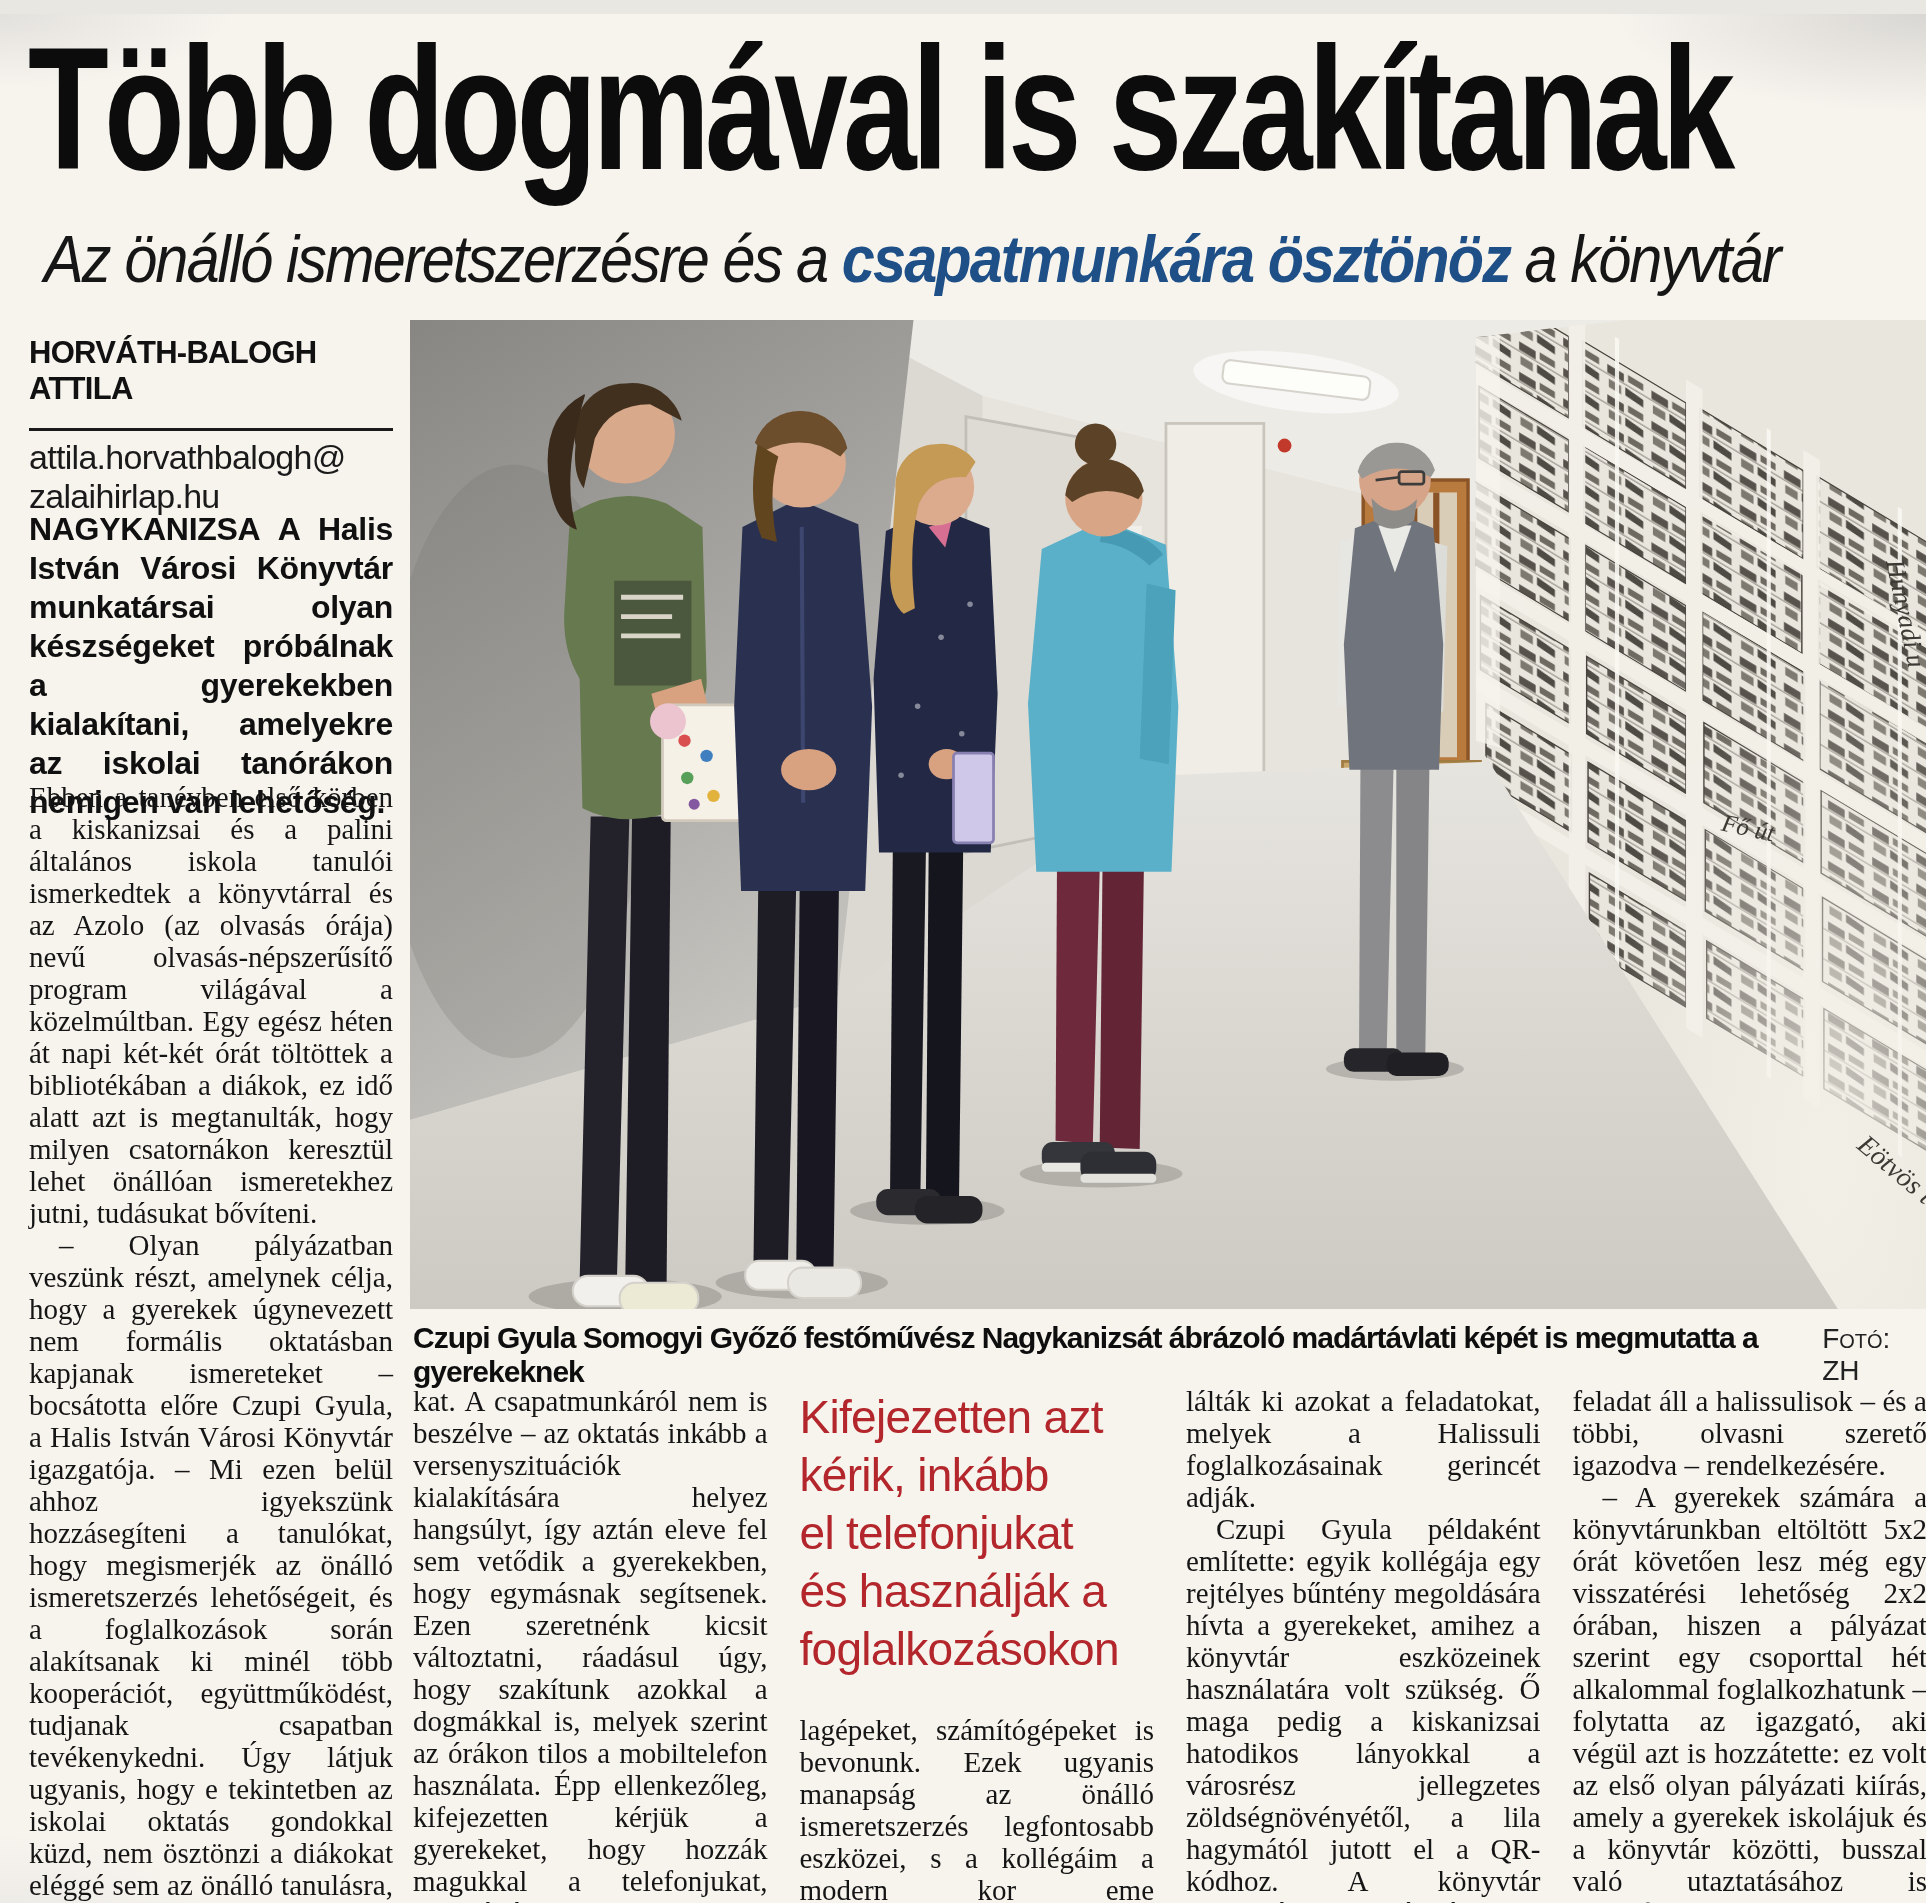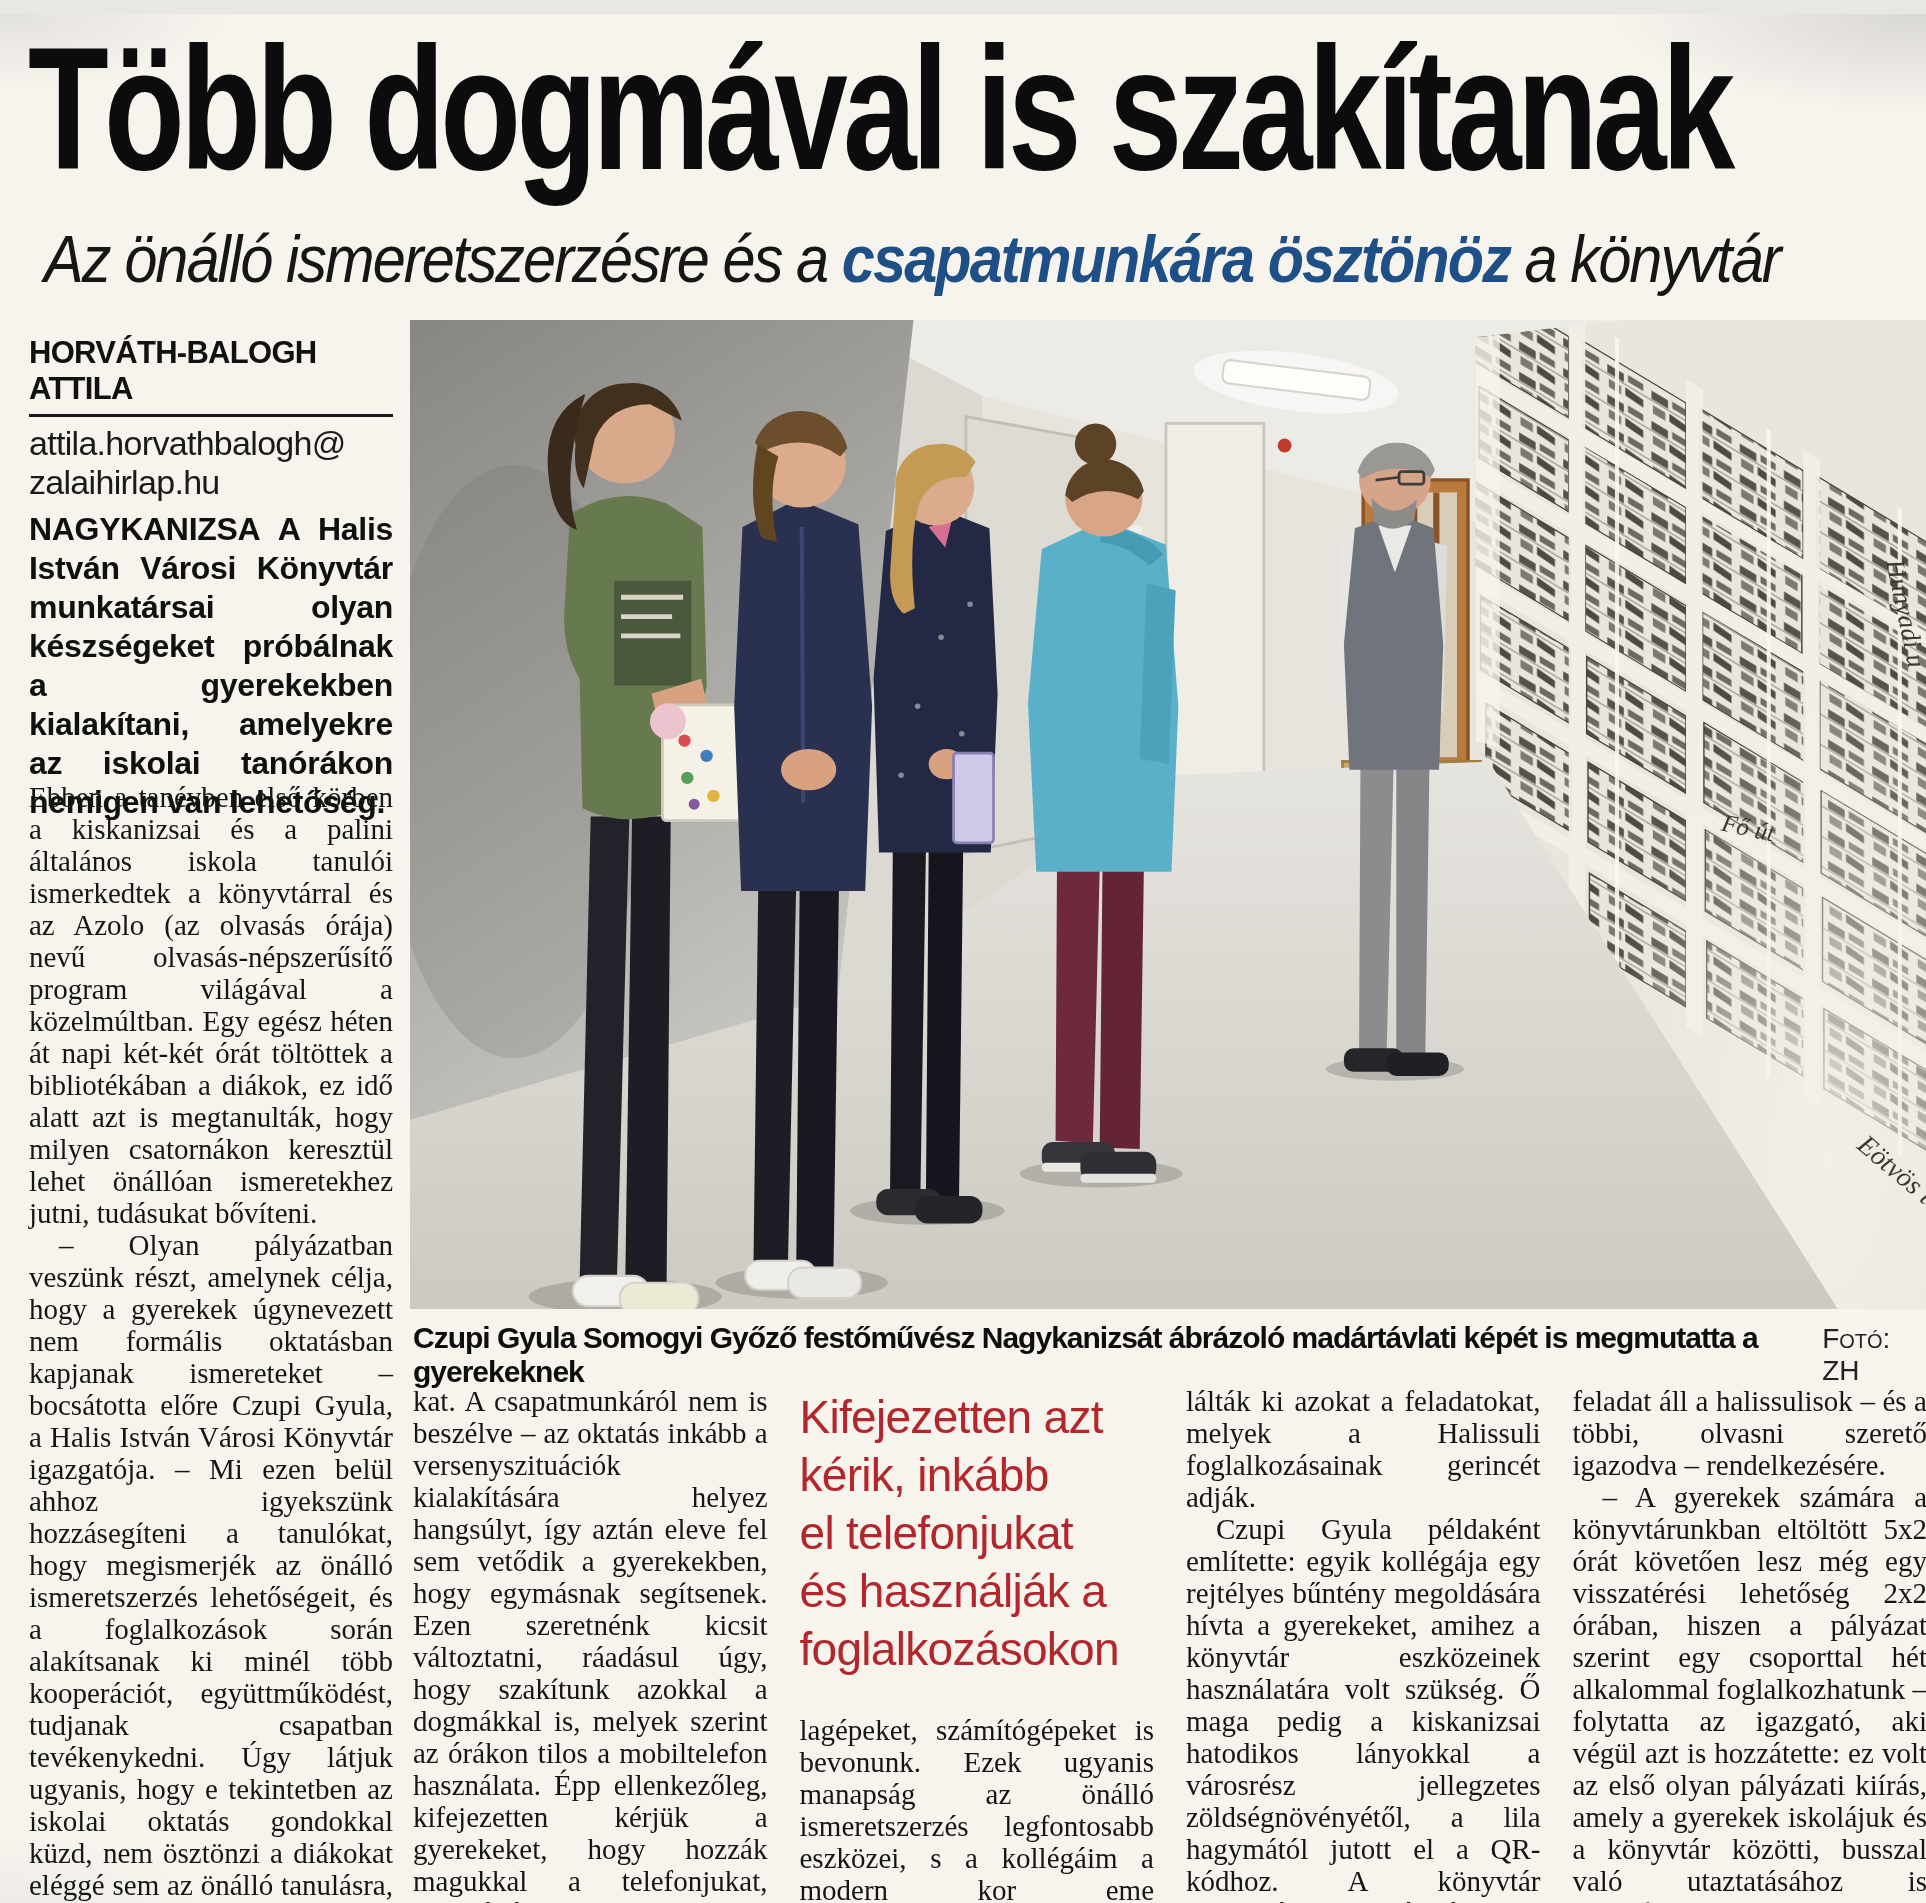--- a/index.html
+++ b/index.html
@@ -28,21 +28,21 @@
   .subtitle-inner{
     display:inline-block;transform:scaleX(0.90);transform-origin:0 50%;
     font-family:"Liberation Sans", sans-serif;font-weight:400;
     font-size:66px;letter-spacing:-2.1px;color:#161616;
   }
   .subtitle-inner .hl{font-weight:700;}
   
   .byline{position:absolute;left:29px;top:321px;width:364px;font-family:"Liberation Sans", sans-serif;}
   .byline .author{
     font-weight:700;font-size:31px;letter-spacing:-0.7px;color:#111;
-    border-bottom:3.4px solid #1a1a1a;padding-bottom:7px;
+    border-bottom:3.4px solid #1a1a1a;padding-bottom:21px;
   }
   .byline .email{font-size:34px;line-height:1.16;color:#1a1a1a;margin-top:7px;letter-spacing:-0.7px;}
   
   .lead{
     position:absolute;left:29px;top:464px;width:364px;
     font-family:"Liberation Sans", sans-serif;font-weight:700;
     font-size:32px;line-height:39px;text-align:justify;letter-spacing:-0.3px;color:#101010;
   }
   
   .bodytext{font-size:29px;line-height:32px;text-align:justify;color:#151515;}

